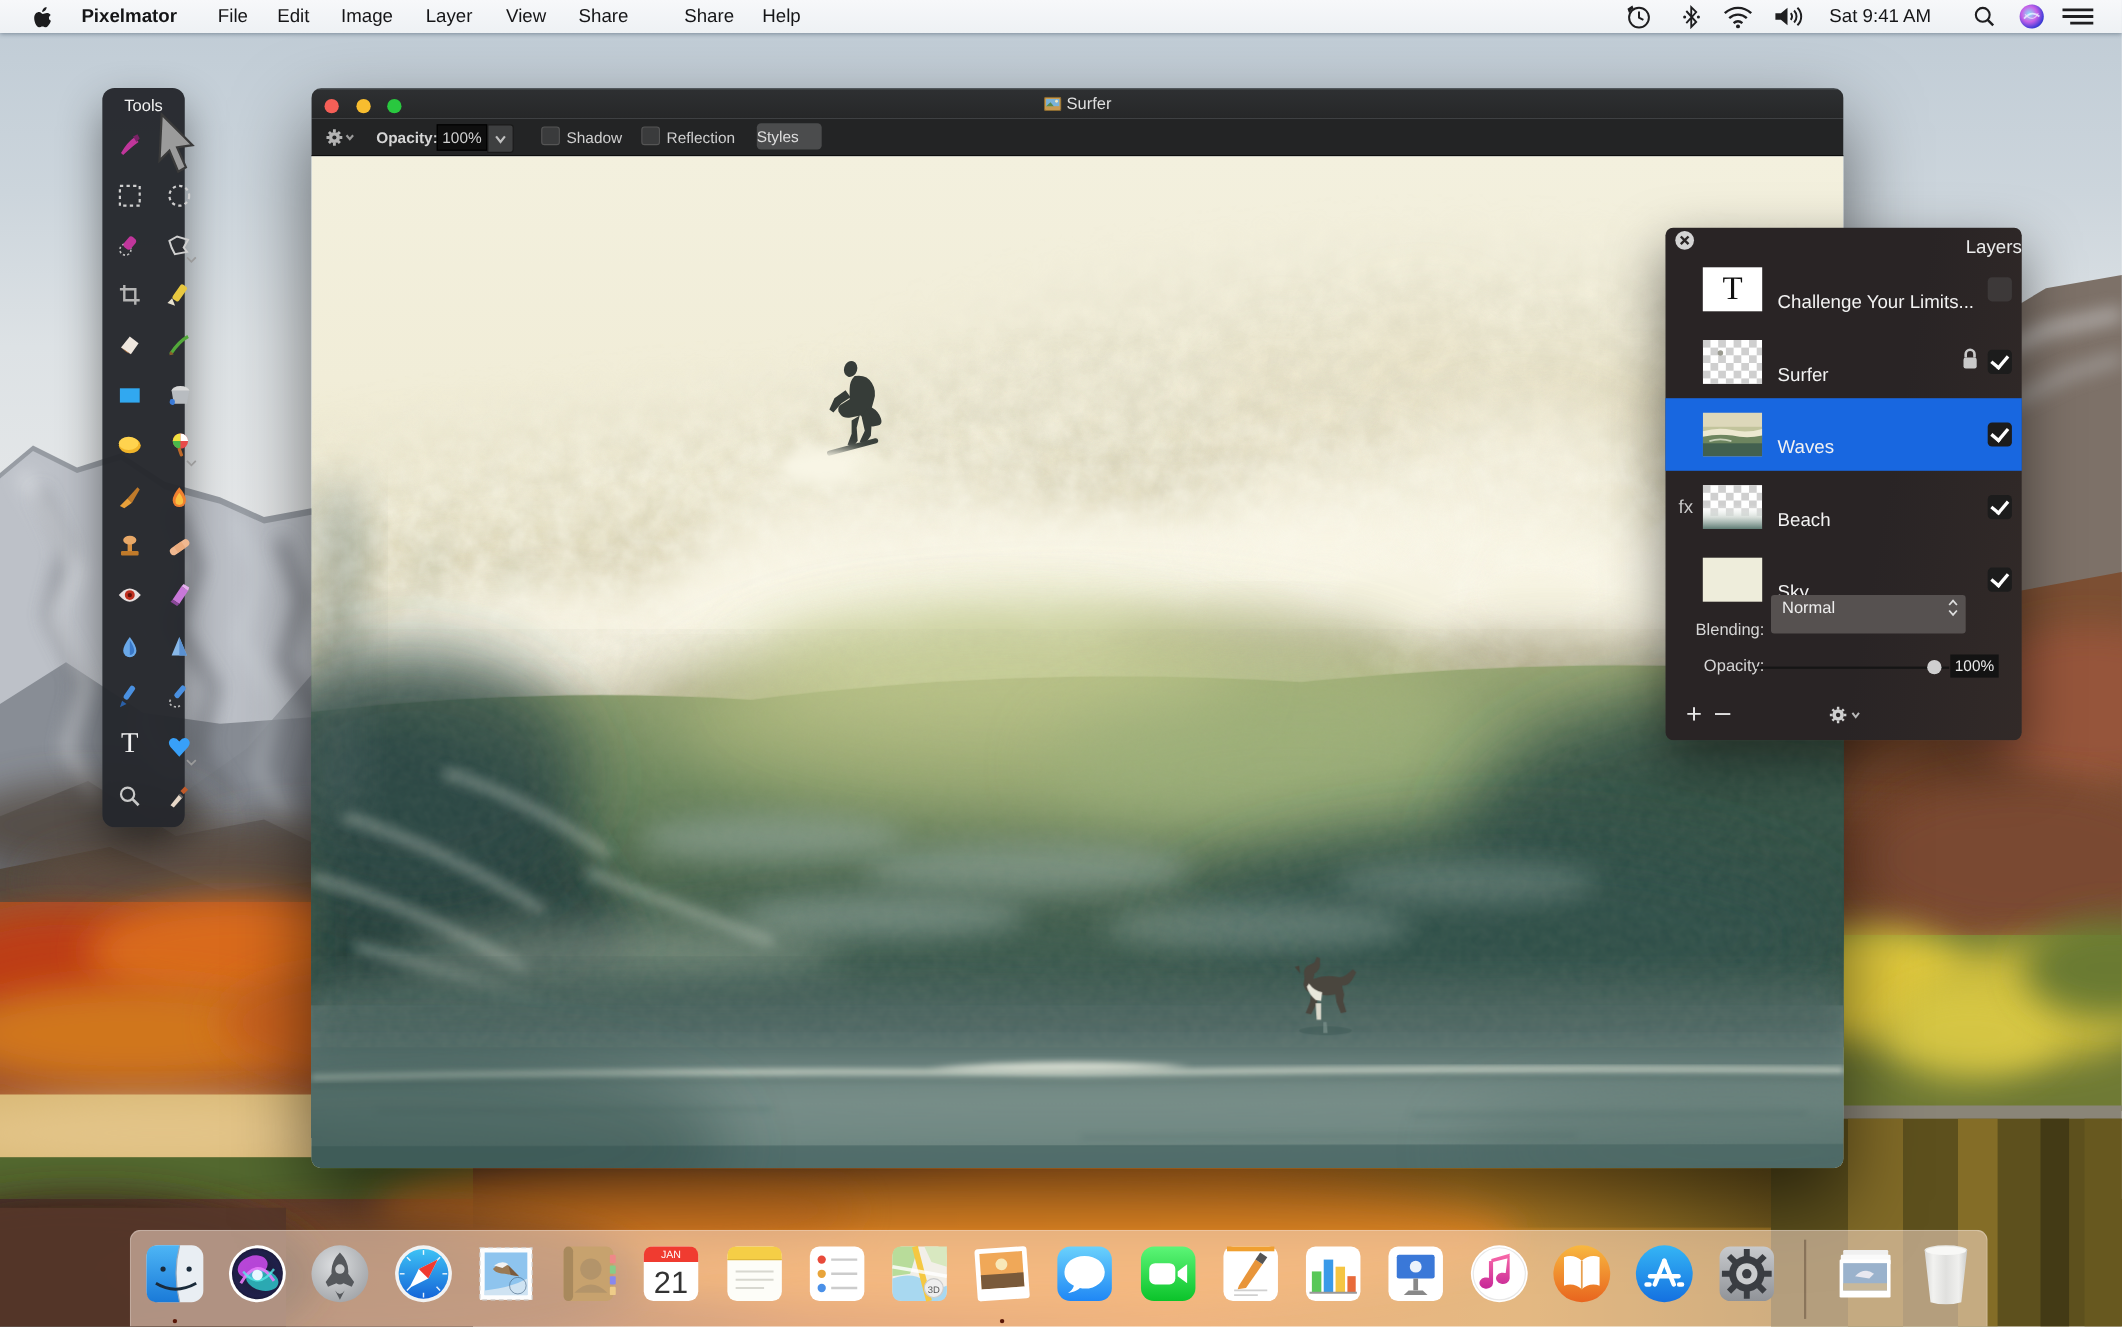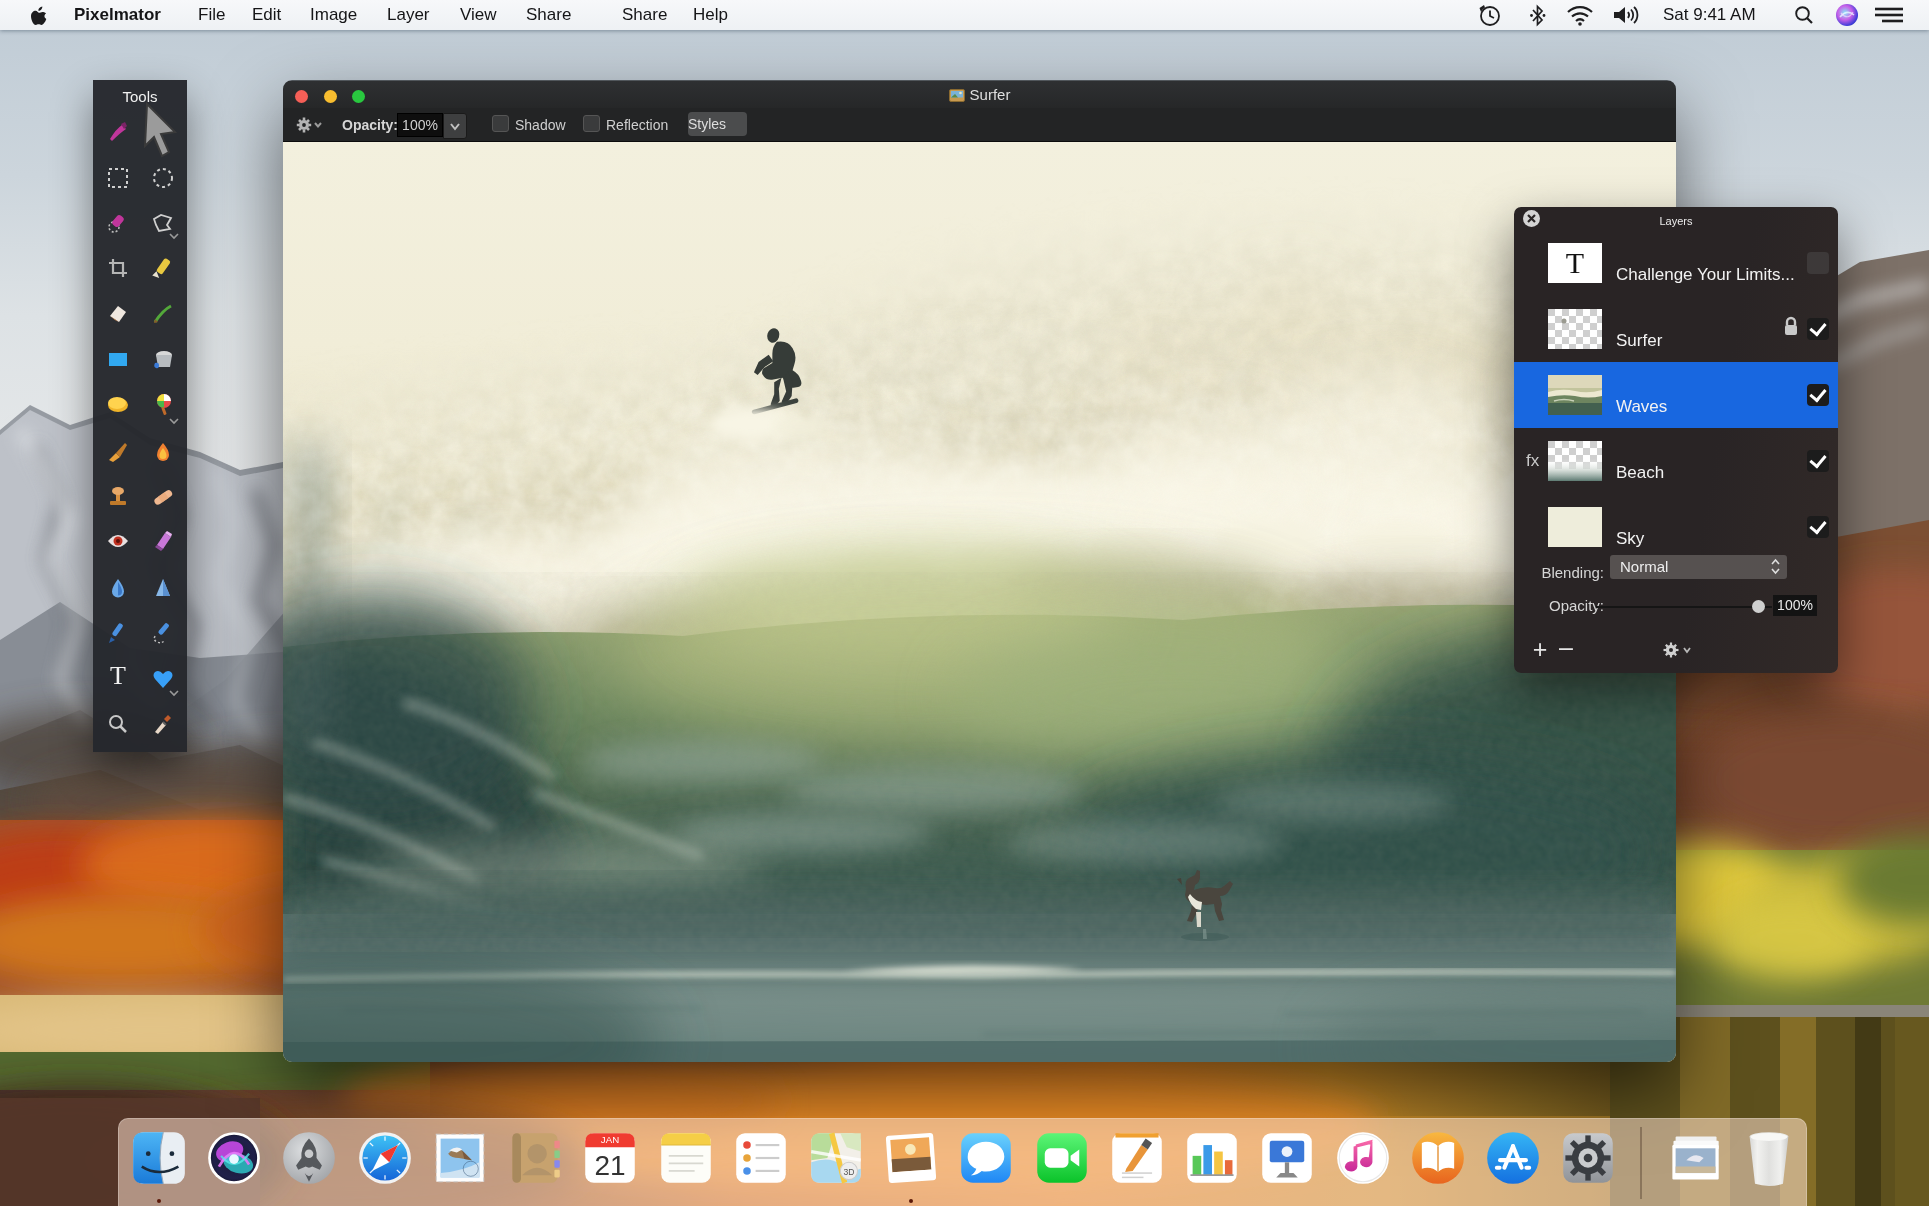--- a/index.html
+++ b/index.html
@@ -5,43 +5,43 @@
   html,body{margin:0;padding:0;width:1929px;height:1206px;overflow:hidden;
     font-family:"Liberation Sans",sans-serif;}
   #desktop{position:absolute;inset:0;width:1929px;height:1206px;}
   .abs{position:absolute;}
   
   #menubar{position:absolute;left:0;top:0;width:1929px;height:30px;
     background:linear-gradient(#f7f8fa,#eef1f4);
     box-shadow:0 1px 4px rgba(40,60,80,.45);
     display:flex;align-items:center;color:#151517;font-size:17px;z-index:30;}
   
-  #tools{position:absolute;left:93px;top:80px;width:94px;height:672px;
-    background:rgba(36,39,44,.96);border-radius:0;z-index:20;
+  #tools{position:absolute;left:93px;top:80px;width:75px;height:672px;
+    background:rgba(36,39,44,.96);border-radius:11px;z-index:20;
     box-shadow:0 18px 40px rgba(0,0,0,.45);}
   #tools .ttl{color:#f2f2f2;font-size:15px;text-align:center;margin-top:8px;}
   
   #win{position:absolute;left:283px;top:80px;width:1393px;height:982px;
     border-radius:9px;overflow:hidden;z-index:10;
     box-shadow:0 30px 70px rgba(0,0,0,.55);}
   #titlebar{position:absolute;left:0;top:0;width:100%;height:28px;
     background:linear-gradient(#2e3032,#262728);
     border-top:1px solid #51575c; box-sizing:border-box;}
   #titlebar .title{position:absolute;left:0;right:0;top:5px;text-align:center;
     color:#dfdfdf;font-size:15px;}
   .tl{position:absolute;width:13px;height:13px;border-radius:50%;z-index:5;}
   #toolbar{position:absolute;left:0;top:28px;width:100%;height:34px;
     background:#232425;border-bottom:1px solid #0c0c0c;box-sizing:border-box;
     color:#cfcfcf;font-size:14px;}
   #canvas{position:absolute;left:0;top:62px;width:1393px;height:920px;}
   
   #layers{position:absolute;left:1514px;top:207px;width:324px;height:466px;
     background:linear-gradient(100deg,#292425 60%,#322a28);border-radius:7px;z-index:25;
     box-shadow:0 20px 50px rgba(0,0,0,.5);color:#ececec;}
-  #layers .hdr{font-size:11px;text-align:center;padding-top:8px;}
+  #layers .hdr{font-size:17px;text-align:right;padding-top:8px;}
   .lrow{position:absolute;left:0;width:324px;height:66px;}
   .lthumb{position:absolute;left:34px;top:13px;width:54px;height:40px;}
   .lname{position:absolute;left:102px;top:35px;font-size:17px;color:#f2f2f2;}
   .lcheck{position:absolute;right:9px;top:22px;width:22px;height:22px;border-radius:4px;
     background:#1c1c1c;}
   .lcheck.on:after{content:"";position:absolute;left:6px;top:2px;width:7px;height:12px;
     border:solid #fff;border-width:0 3px 3px 0;transform:rotate(40deg);}
   
   #dock{position:absolute;left:118px;top:1118px;width:1689px;height:88px;
     background:rgba(252,222,204,.55);border-radius:10px 10px 0 0;z-index:30;
@@ -664,21 +664,21 @@
       <div class="lcheck on"></div>
     </div>
 
     <div class="lrow" style="top:287px">
       <div class="lthumb" style="background:#eeeddb"></div>
       <div class="lname">Sky</div>
       <div class="lcheck on"></div>
     </div>
 
     <div class="abs" style="left:18px;top:357px;width:72px;text-align:right;font-size:15px;color:#d6d6d6">Blending:</div>
-    <div class="abs" style="left:96px;top:348px;width:167px;height:24px;background:#565150;border-radius:3px;color:#eee;font-size:15px;line-height:23px;padding-left:10px">Normal
+    <div class="abs" style="left:96px;top:334px;width:167px;height:35px;background:#565150;border-radius:3px;color:#eee;font-size:15px;line-height:23px;padding-left:10px">Normal
       <svg class="abs" style="right:6px;top:3px;left:auto" width="11" height="17" viewBox="0 0 11 17">
         <path d="M2,6 L5.5,2 L9,6 M2,11 L5.5,15 L9,11" fill="none" stroke="#ddd" stroke-width="1.6"></path>
       </svg>
     </div>
 
     <div class="abs" style="left:18px;top:390px;width:72px;text-align:right;font-size:15px;color:#d6d6d6">Opacity:</div>
     <div class="abs" style="left:82px;top:399px;width:176px;height:2px;background:#151515"></div>
     <div class="abs" style="left:238px;top:393px;width:13px;height:13px;border-radius:50%;background:#cfcfcf"></div>
     <div class="abs" style="left:259px;top:388px;width:44px;height:21px;background:#131313;color:#e8e8e8;font-size:14px;text-align:center;line-height:21px">100%</div>
 

